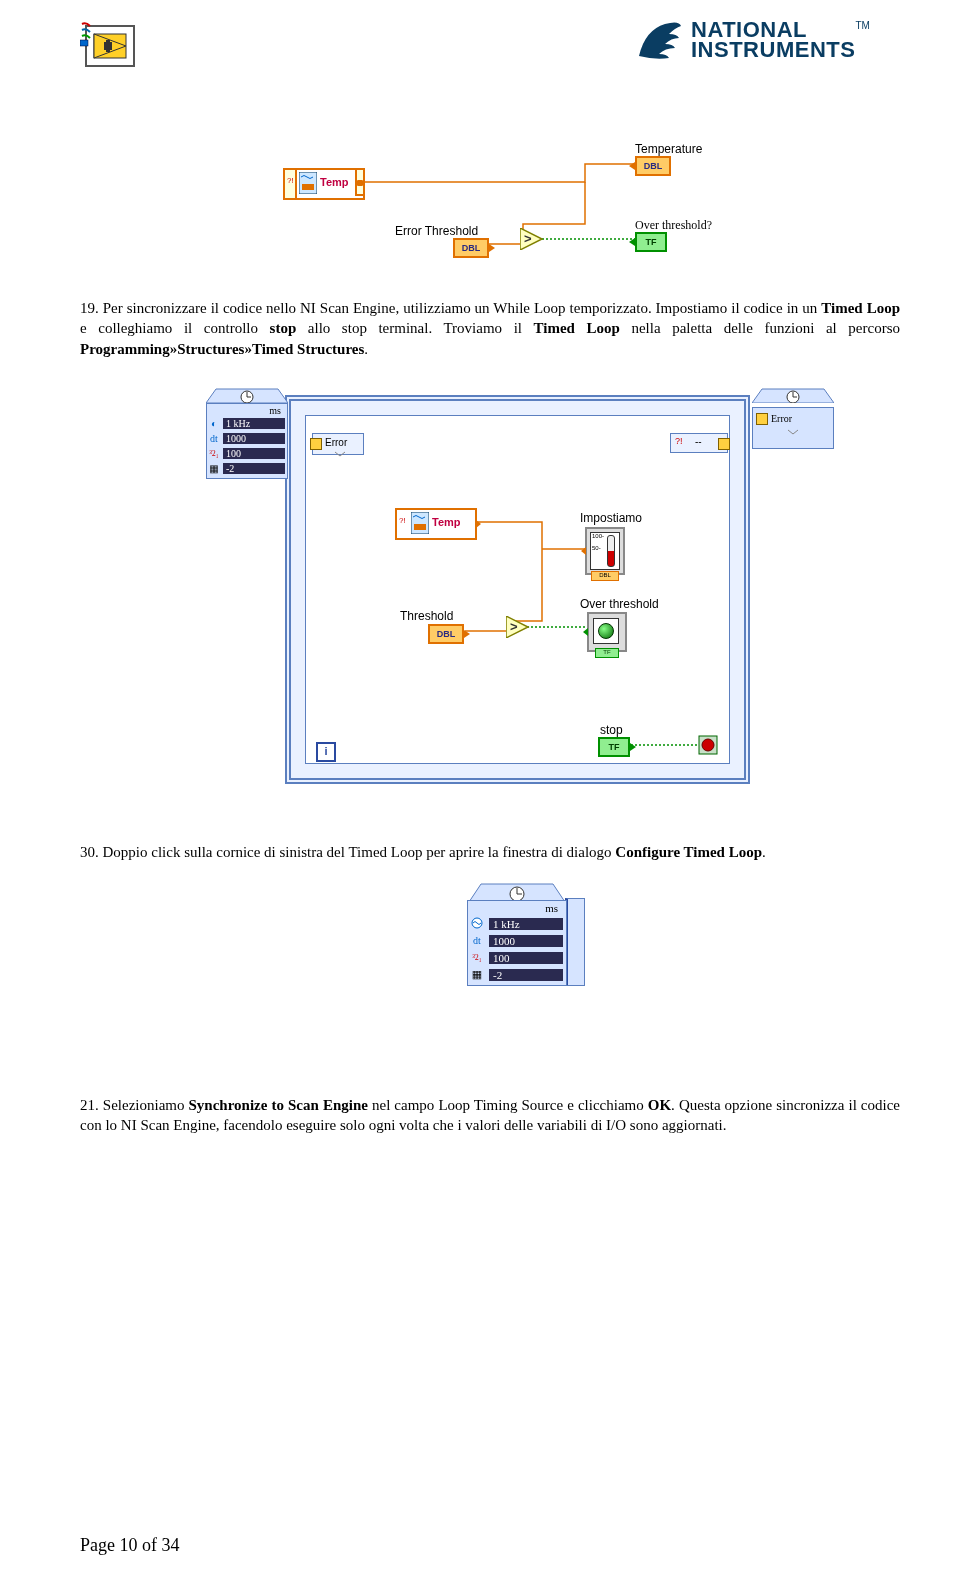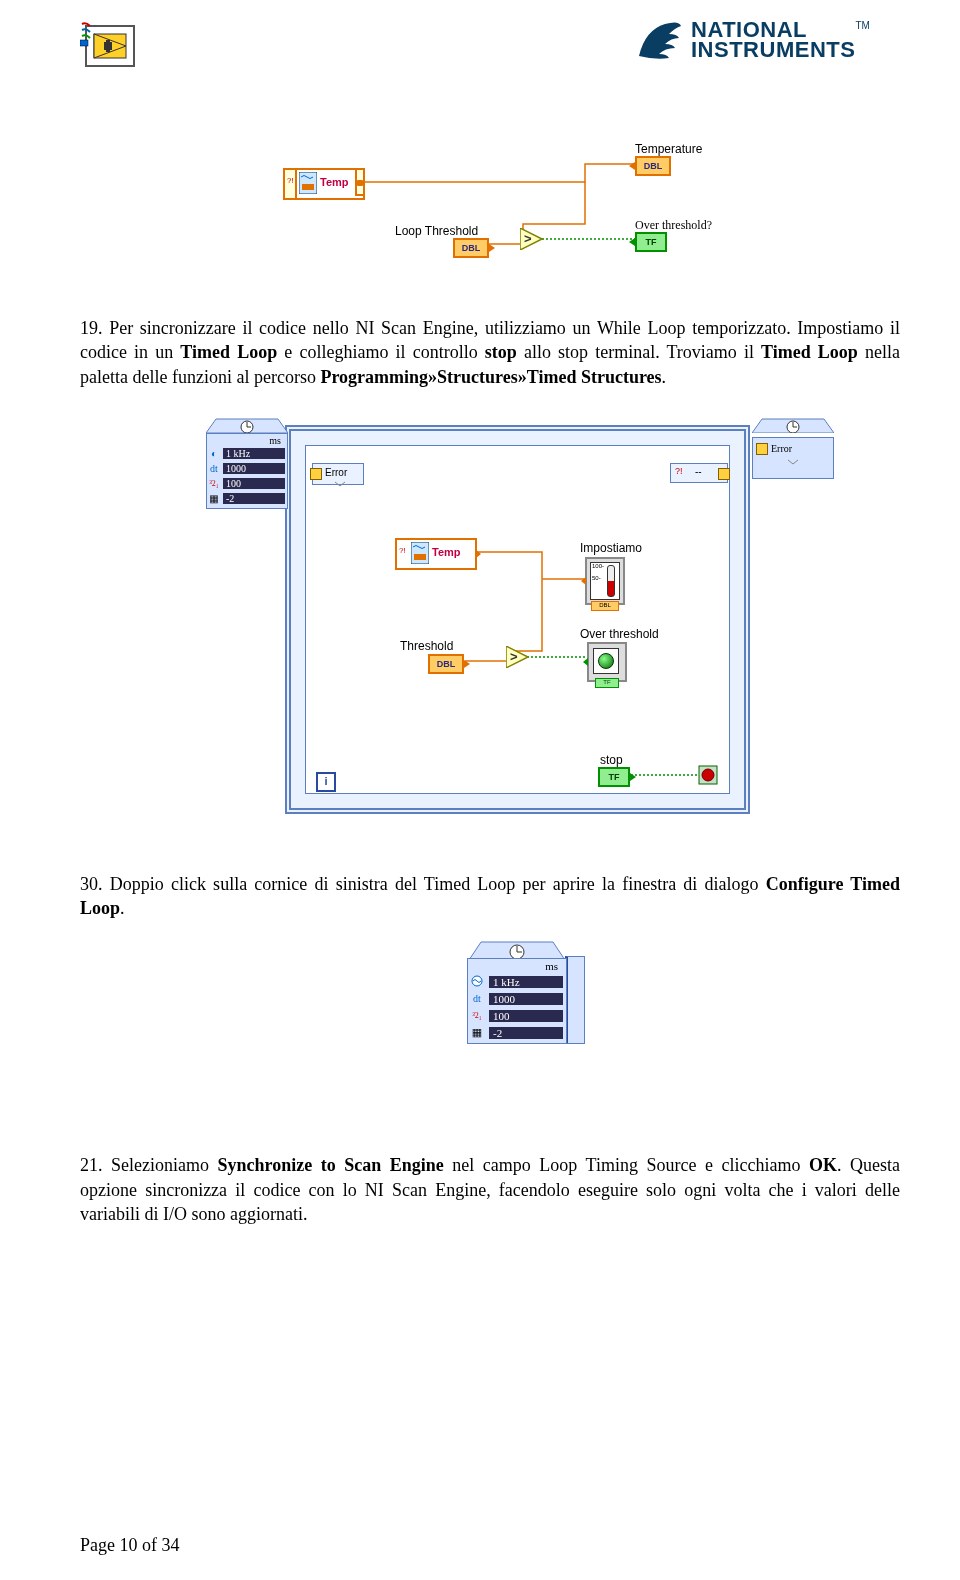--- a/index.html
+++ b/index.html
@@ -65,24 +65,24 @@
     position: absolute;
   }
   .lv-box {
     position: absolute;
     font-family: "Tahoma", Arial, sans-serif;
     font-size: 10px;
   }
 
   
   p.step {
-    font-size: 18px;
+    font-size: 15px;
     line-height: 1.35;
     text-align: justify;
-    margin: 34px 0 18px 0;
+    margin: 16px 0 18px 0;
   }
   .bold { font-weight: bold; }
 
   .footer {
     position: absolute;
     bottom: 24px;
     left: 80px;
     font-size: 18px;
     font-family: "Times New Roman", serif;
   }
@@ -141,21 +141,21 @@
         </svg>
       <span style="position:absolute;left:35px;top:6px;font-size:11px;font-weight:bold;color:#c00040;">Temp</span>
     </div>
 
     <span class="lv-label" style="left:370px;top:0px;">Temperature</span>
     <div class="lv-box" style="left:370px;top:14px;width:32px;height:16px;border:2px solid #e07000;background:#ffcc66;text-align:center;font-size:9px;font-weight:bold;color:#2a2a80;line-height:16px;">
       <span>DBL</span>
       <div style="position:absolute;left:-8px;top:4px;width:0;height:0;border-top:4px solid transparent;border-bottom:4px solid transparent;border-right:6px solid #e07000;"></div>
     </div>
 
-    <span class="lv-label" style="left:130px;top:82px;">Loop Threshold</span>
+    <span class="lv-label" style="left:130px;top:82px;">Error Threshold</span>
     <div class="lv-box" style="left:188px;top:96px;width:32px;height:16px;border:2px solid #e07000;background:#ffcc66;text-align:center;font-size:9px;font-weight:bold;color:#2a2a80;line-height:16px;">
       <span>DBL</span>
       <div style="position:absolute;right:-8px;top:4px;width:0;height:0;border-top:4px solid transparent;border-bottom:4px solid transparent;border-left:6px solid #e07000;"></div>
     </div>
 
     <div class="lv-box" style="left:255px;top:86px;">
       <svg width="24" height="22">
           <polygon points="0,0 22,11 0,22" fill="#ffffc0" stroke="#808000" stroke-width="1.5"></polygon>
           <text x="4" y="15" font-size="13" font-weight="bold" fill="#333">&gt;</text>
         </svg>

